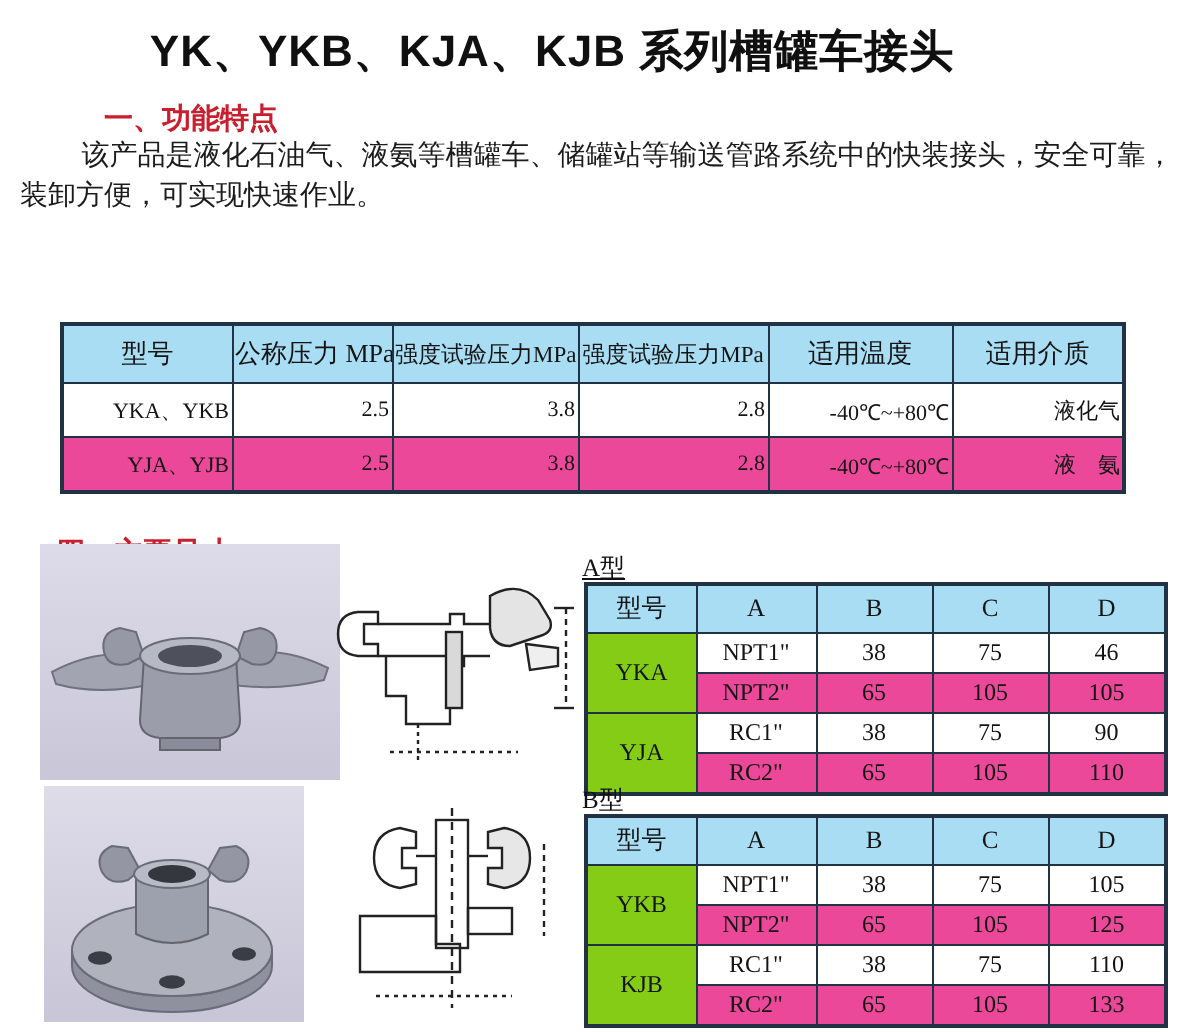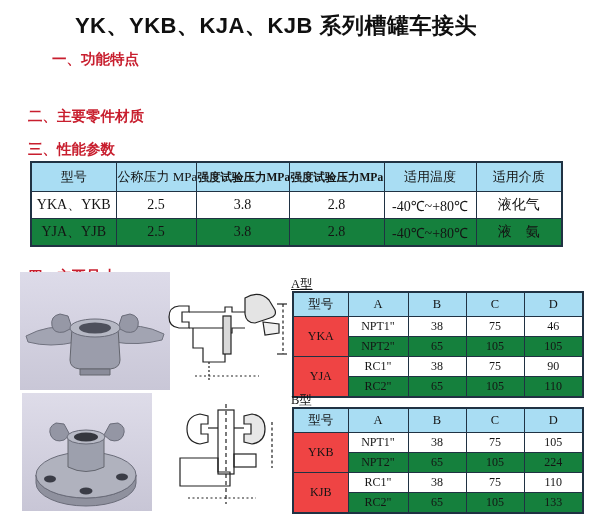--- a/index.html
+++ b/index.html
@@ -24,24 +24,24 @@
   }
   .materials-line {
     position:absolute; top:123px; left:30px; font-size:14px; color:#1b1b1b;
   }
 
   table { border-collapse:collapse; table-layout:fixed; font-family:"Liberation Serif", serif; color:#141414;border-radius:21px; }
   th, td { border:1.5px solid #203243; overflow:hidden; white-space:nowrap; }
 
   .perf { position:absolute; top:161px; left:30px; width:531px; border:2px solid #203243; }
   .perf th { background:#a9ddf3; height:26px; font-size:13px; font-weight:normal; text-align:center; }
-  .perf th.small { font-size:11.5px;font-weight:bold; }
-  .perf td { height:24px; text-align:center; font-size:14px; }
-  tr.yellow td { background:#15803d; }
-  td.model { background:#ef4444; font-size:12.5px;margin-top:10px; }
+  .perf th.small { font-size:11.5px; }
+  .perf td { height:24px; text-align:right; font-size:11px; }
+  tr.yellow td { background:#ec4899; }
+  td.model { background:#84cc16; font-size:12.5px;margin-top:10px; }
 
   .dim { position:absolute; width:290px; border:2px solid #203243; }
   #table-a { top:291px; left:292px; }
   #table-b { top:407px; left:292px; }
   .dim th { background:#a9ddf3; height:21px; font-size:12.5px; font-weight:normal; text-align:center; }
   .dim td { height:17px; text-align:center; font-size:12px; }
 
   .dim-label { position:absolute; font-family:"Liberation Serif", serif; font-size:12.5px; color:#111; }
   #label-a { top:276px; left:291px;text-decoration:underline; }
   #label-b { top:392px; left:291px; }
@@ -54,24 +54,23 @@
   .photo svg, .drawing svg { display:block; width:100%; height:100%; }
 </style>
 </head>
 <body>
 
 <div class="page">
 
   <div class="title">YK、YKB、KJA、KJB 系列槽罐车接头</div>
 
   <div class="sec-heading" id="h-features">一、功能特点</div>
-
-  <div class="sec-heading" id="h-materials">二、主要零件材质</div>
-
-  <div class="sec-heading" id="h-performance">三、性能参数</div>
+  <div class="para">该产品是液化石油气、液氨等槽罐车、储罐站等输送管路系统中的快装接头，安全可靠，装卸方便，可实现快速作业。</div>
+
+
 
   <table class="perf">
     <colgroup>
       <col style="width:85px">
         <col style="width:80px">
         <col style="width:93px">
       <col style="width:95px">
         <col style="width:92px">
         <col style="width:86px">
     </colgroup>
@@ -254,21 +253,21 @@
         <td class="model" rowspan="2">YKB</td>
         <td>NPT1"</td>
         <td>38</td>
         <td>75</td>
         <td>105</td>
       </tr>
       <tr class="yellow">
         <td>NPT2"</td>
         <td>65</td>
         <td>105</td>
-        <td>224</td>
+        <td>125</td>
       </tr>
       <tr>
         <td class="model" rowspan="2">KJB</td>
         <td>RC1"</td>
         <td>38</td>
         <td>75</td>
         <td>110</td>
       </tr>
       <tr class="yellow">
         <td>RC2"</td>

